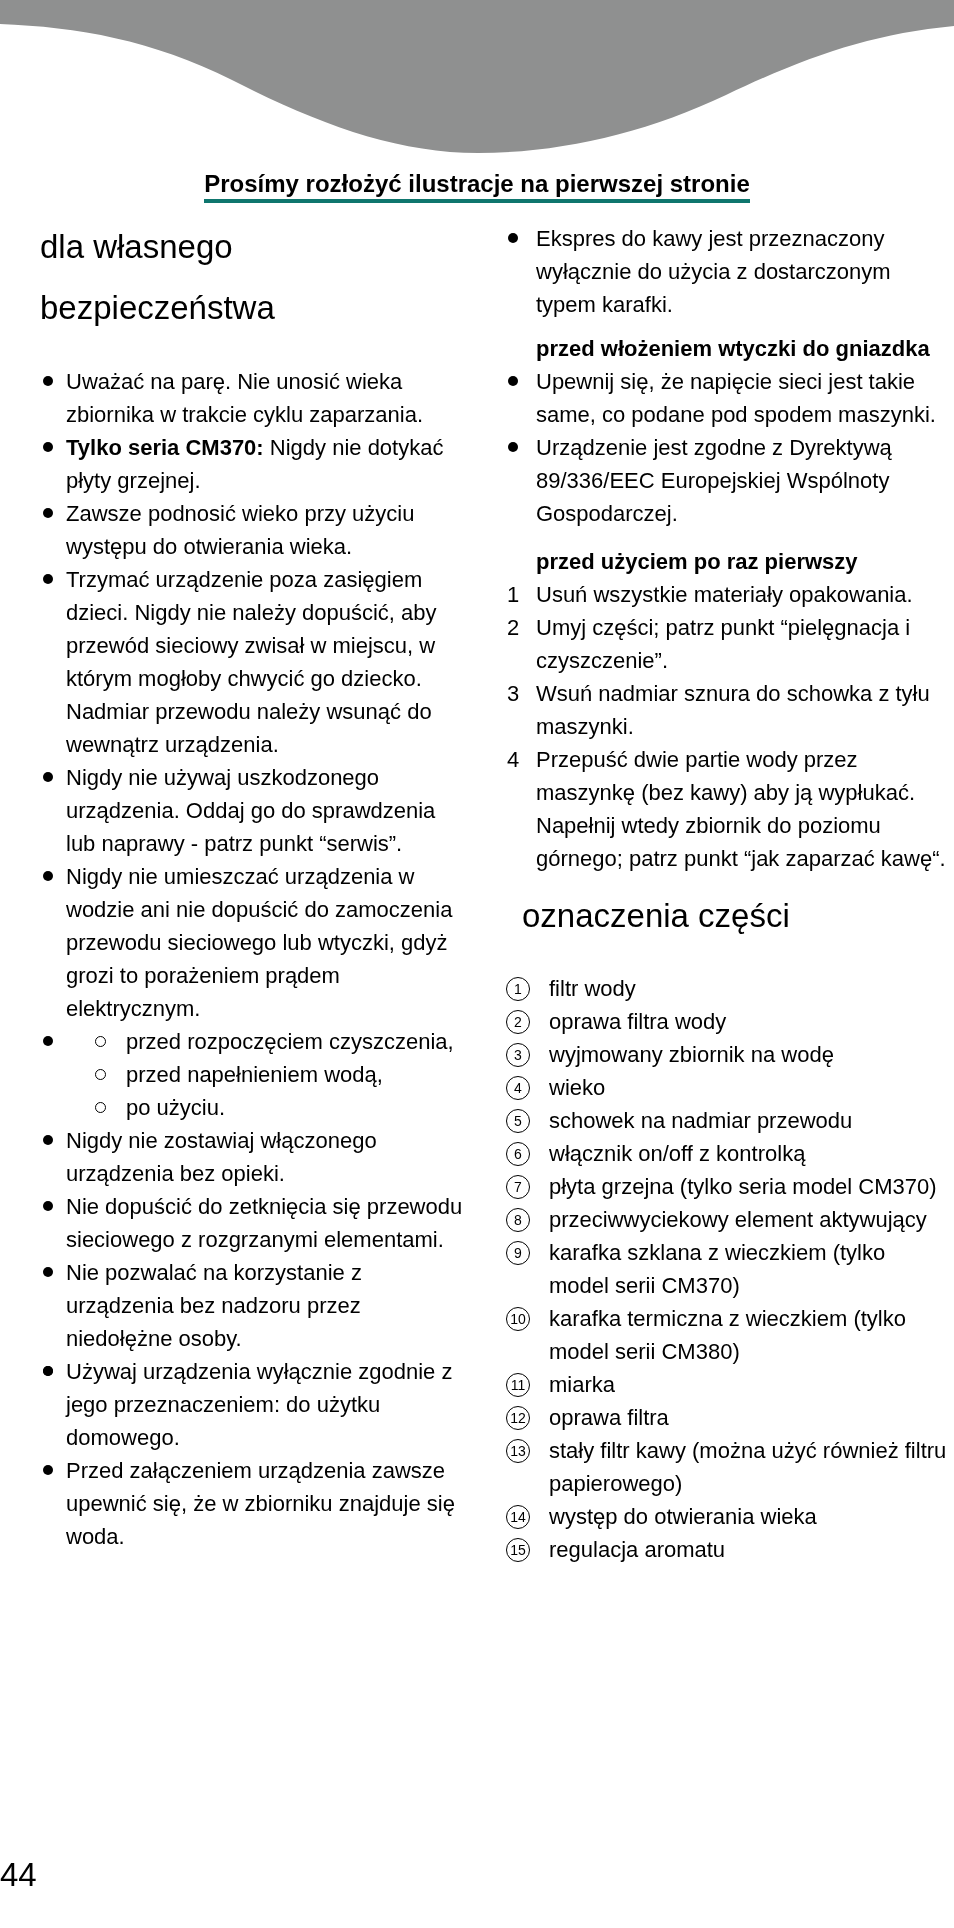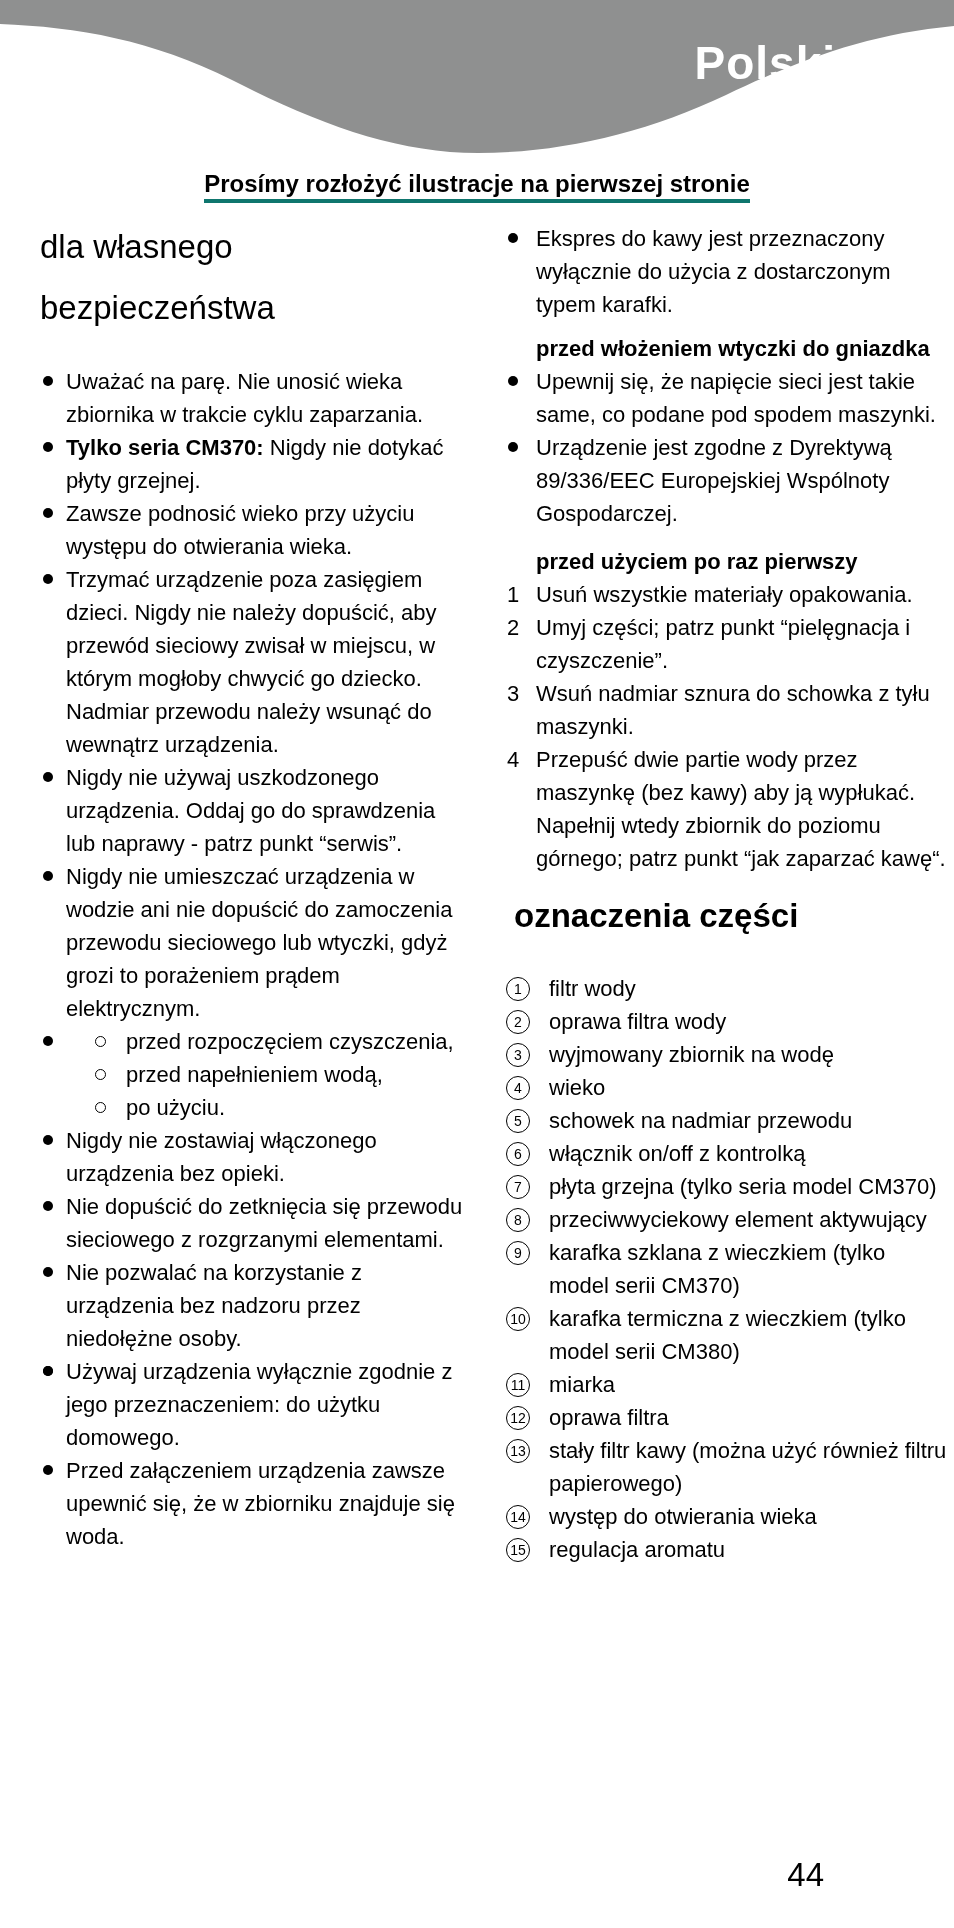--- a/index.html
+++ b/index.html
@@ -7,21 +7,21 @@
     width:954px;height:1928px;position:relative;
     font-family:"Liberation Sans", sans-serif;color:#000;
     -webkit-font-smoothing:antialiased;
   }
   .page{position:absolute;inset:0;overflow:hidden;}
 
   
   .header{position:absolute;top:0;left:0;width:954px;height:170px;}
   .header svg{display:block;width:954px;height:170px;}
   .banner-title{
-    position:absolute;top:36px;left:0;width:836px;text-align:right;
+    position:absolute;top:36px;left:0;width:836px;text-align:left;
     font-size:46px;font-weight:bold;color:#ffffff;letter-spacing:1px;
   }
 
   
   .notice{position:absolute;top:170px;left:0;width:954px;text-align:center;
     font-size:24px;font-weight:bold;}
   .notice .u{border-bottom:4px solid #0f766e;padding-bottom:2px;}
 
   
   .col-left{position:absolute;left:40px;top:216px;width:424px;}
@@ -40,29 +40,29 @@
   .subli{position:relative;margin-left:28px;padding-left:32px;}
   .ring{position:absolute;left:1px;top:11px;width:9px;height:9px;
     border:1.5px solid #000;border-radius:50%;background:#fff;}
 
   .subhead{font-weight:bold;margin:11px 0 0 30px;}
   .subhead.mt2{margin-top:15px;}
 
   .step{position:relative;padding-left:30px;}
   .snum{position:absolute;left:1px;top:0;}
 
-  .parts-h{margin:10px 0 26px 8px;font-weight:bold;}
+  .parts-h{margin:10px 0 26px 16px;}
   .part{position:relative;padding-left:43px;}
   .pnum{
     position:absolute;left:0;top:5px;width:22px;height:22px;
     border:1.5px solid #000;border-radius:50%;
     font-size:14px;line-height:22px;text-align:center;font-weight:400;
   }
 
-  .footer{position:absolute;top:1856px;left:0;width:824px;text-align:right;
+  .footer{position:absolute;top:1856px;left:0;width:824px;text-align:left;
     font-size:33px;}
 </style>
 </head>
 <body>
 
 <div class="page">
 
   <div class="header">
     <svg viewBox="0 0 954 170" preserveAspectRatio="none">
       <path fill="#8f9090" d="M0,0 H954 V26

